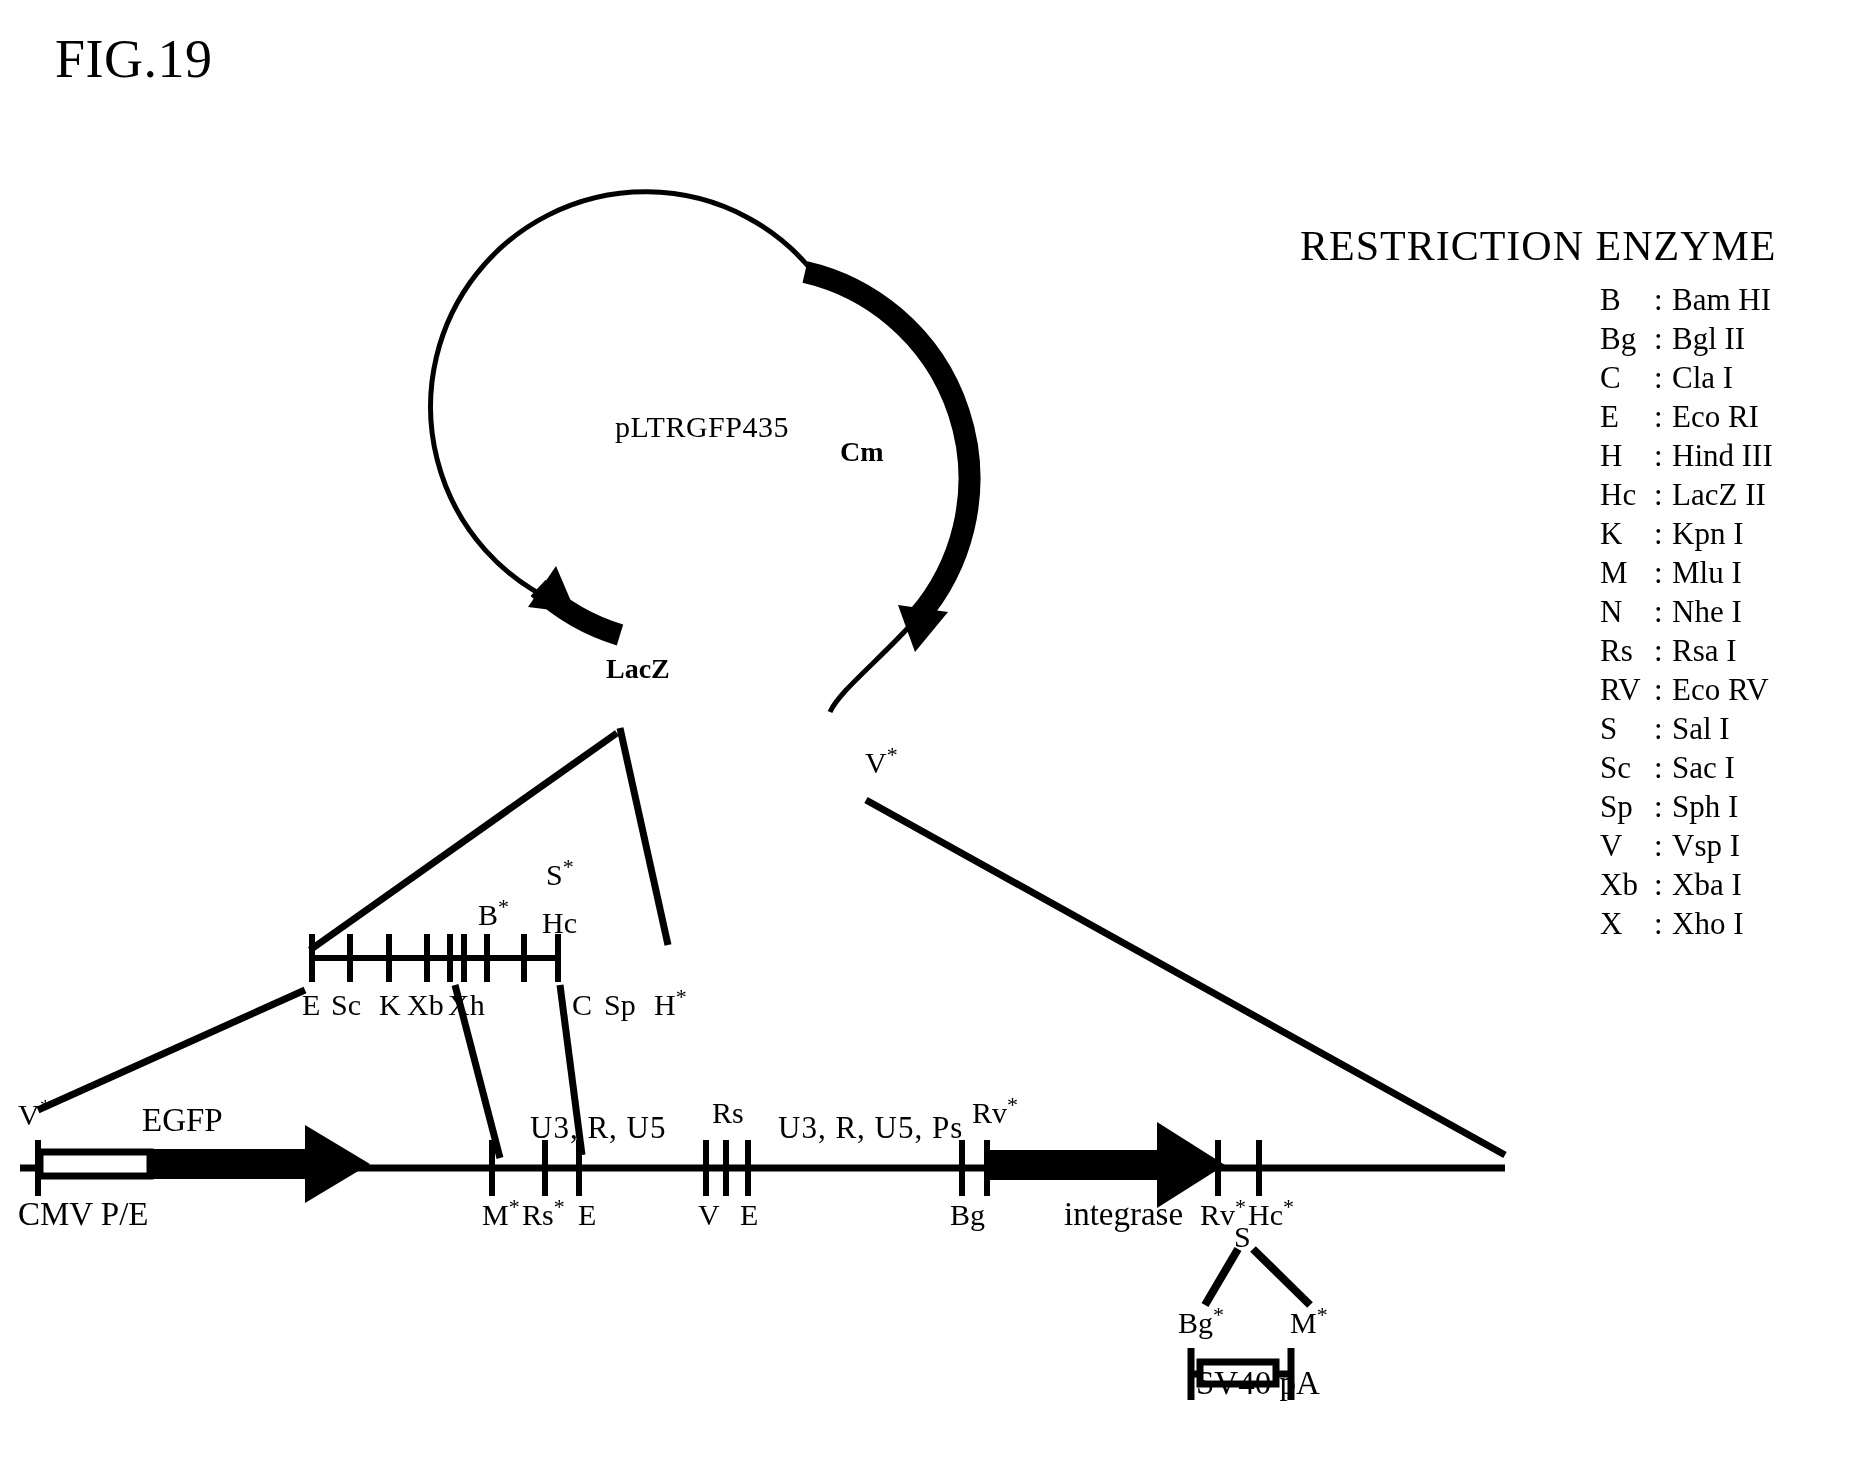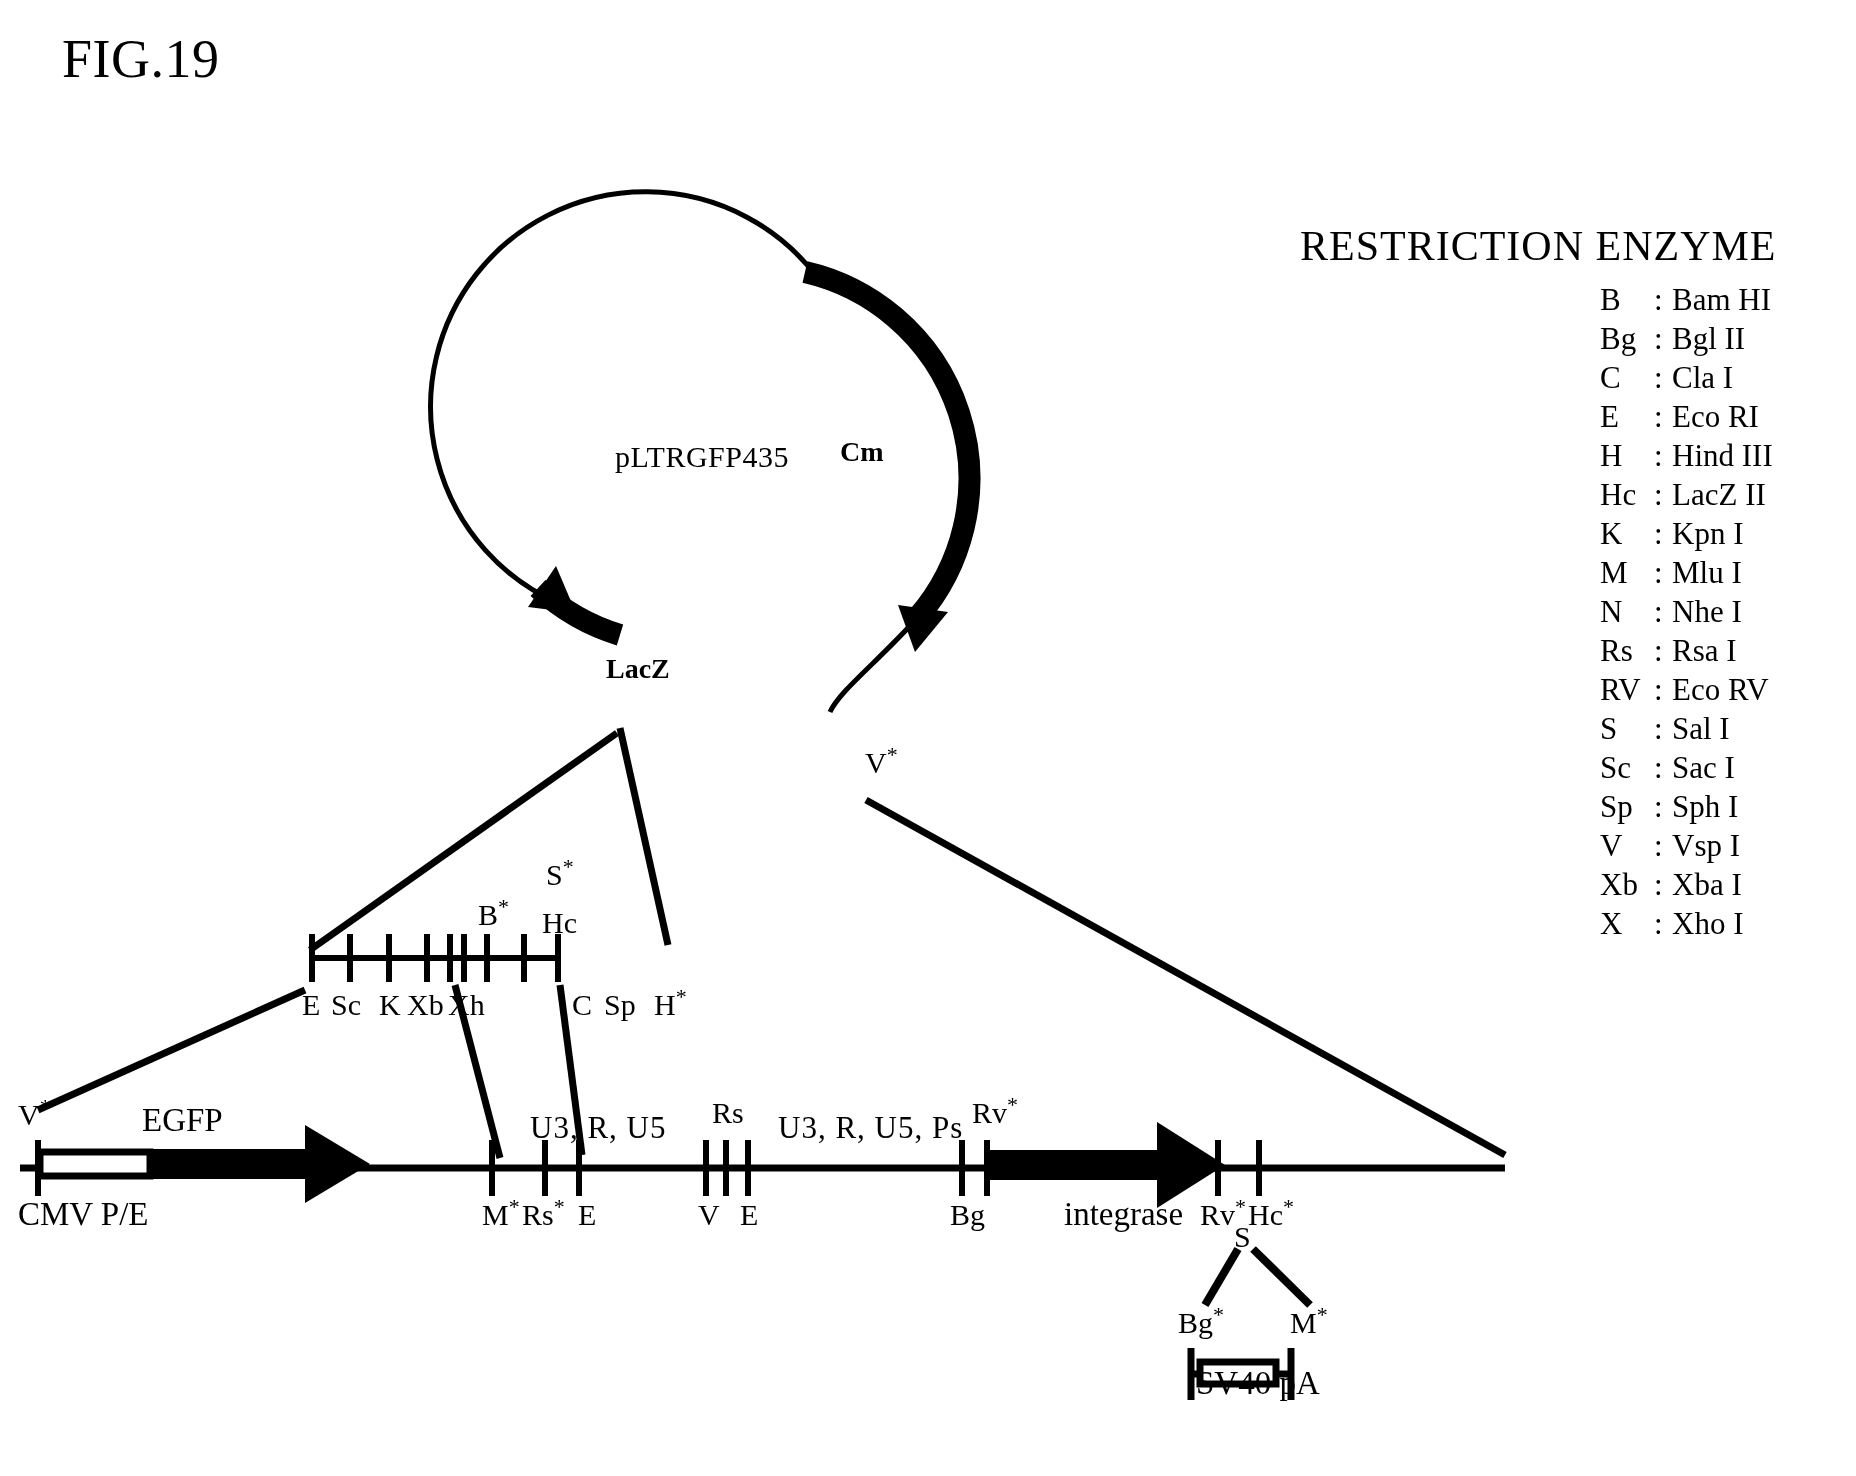--- a/index.html
+++ b/index.html
@@ -24,21 +24,21 @@
   }
   #fig-svg {
     position: absolute;
     left: 0;
     top: 0;
     width: 1856px;
     height: 1476px;
   }
   .fig-title {
     position: absolute;
-    left: 62px;
+    left: 55px;
     top: 28px;
     font-size: 54px;
     font-family: "Liberation Serif", "DejaVu Serif", serif;
     letter-spacing: 0.5px;
     white-space: nowrap;
   }
   .legend-title {
     position: absolute;
     left: 1300px;
     top: 222px;
@@ -275,21 +275,21 @@
       <span class="legend-colon">:</span>
       <span class="legend-name">Xba I</span>
     </div>
     <div class="legend-row">
       <span class="legend-abbr">X</span>
       <span class="legend-colon">:</span>
       <span class="legend-name">Xho I</span>
     </div>
   </div>
 
-  <div class="map-label lbl-plasmid" style="left:615px; top:412px;margin-top:30px;">pLTRGFP435</div>
+  <div class="map-label lbl-plasmid" style="left:615px; top:412px;">pLTRGFP435</div>
   <div class="map-label lbl-small" style="left:840px; top:438px;">Cm</div>
   <div class="map-label lbl-small" style="left:606px; top:655px;">LacZ</div>
 
   <div class="map-label lbl-site nowrap" style="left:865px; top:748px;">
     <span>V</span><span class="star">*</span>
   </div>
 
   <div class="map-label lbl-site nowrap" style="left:478px; top:900px;">
     <span>B</span><span class="star">*</span>
   </div>

